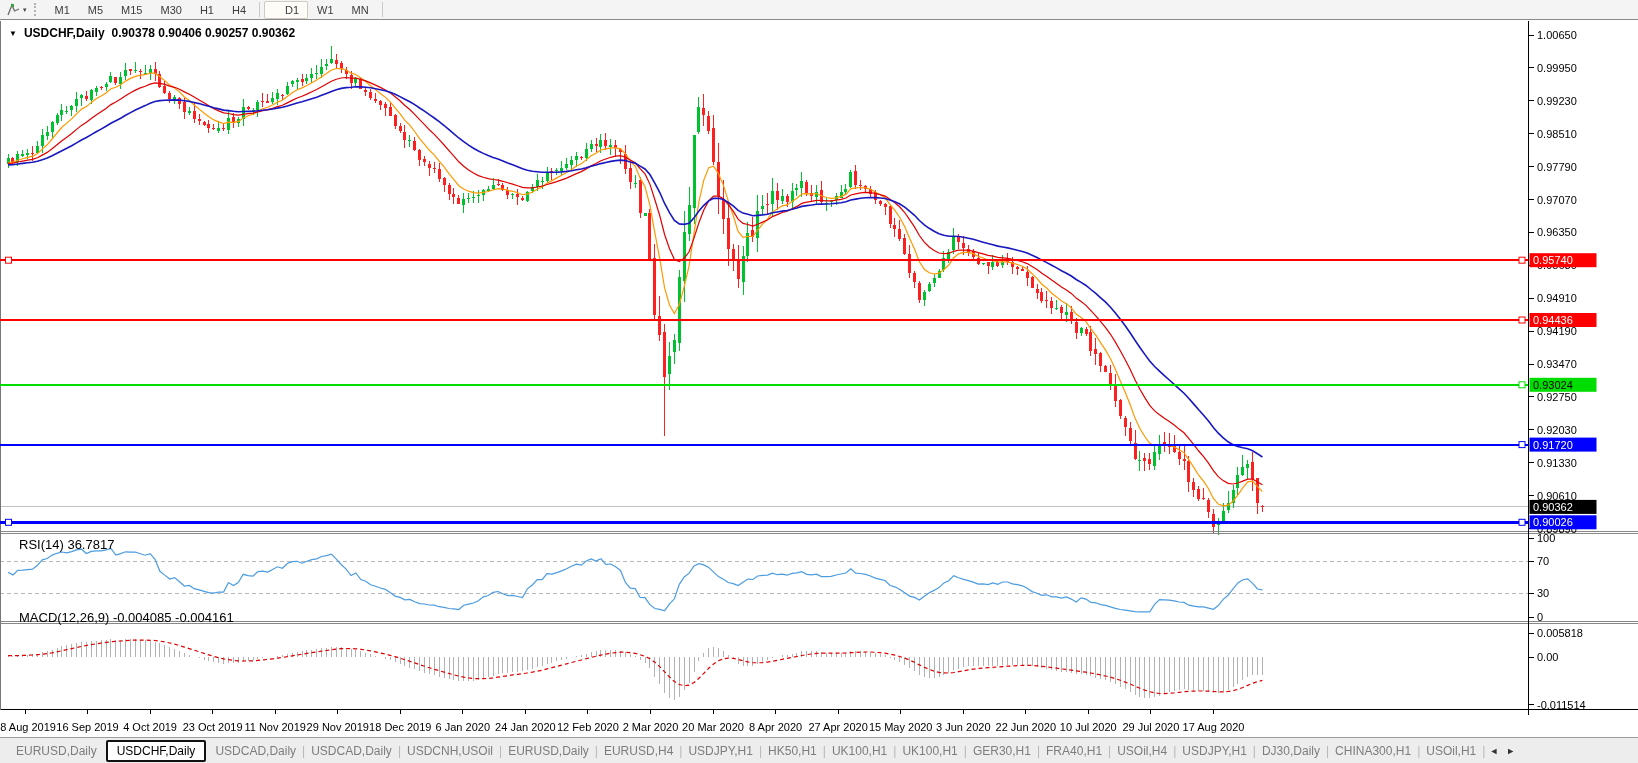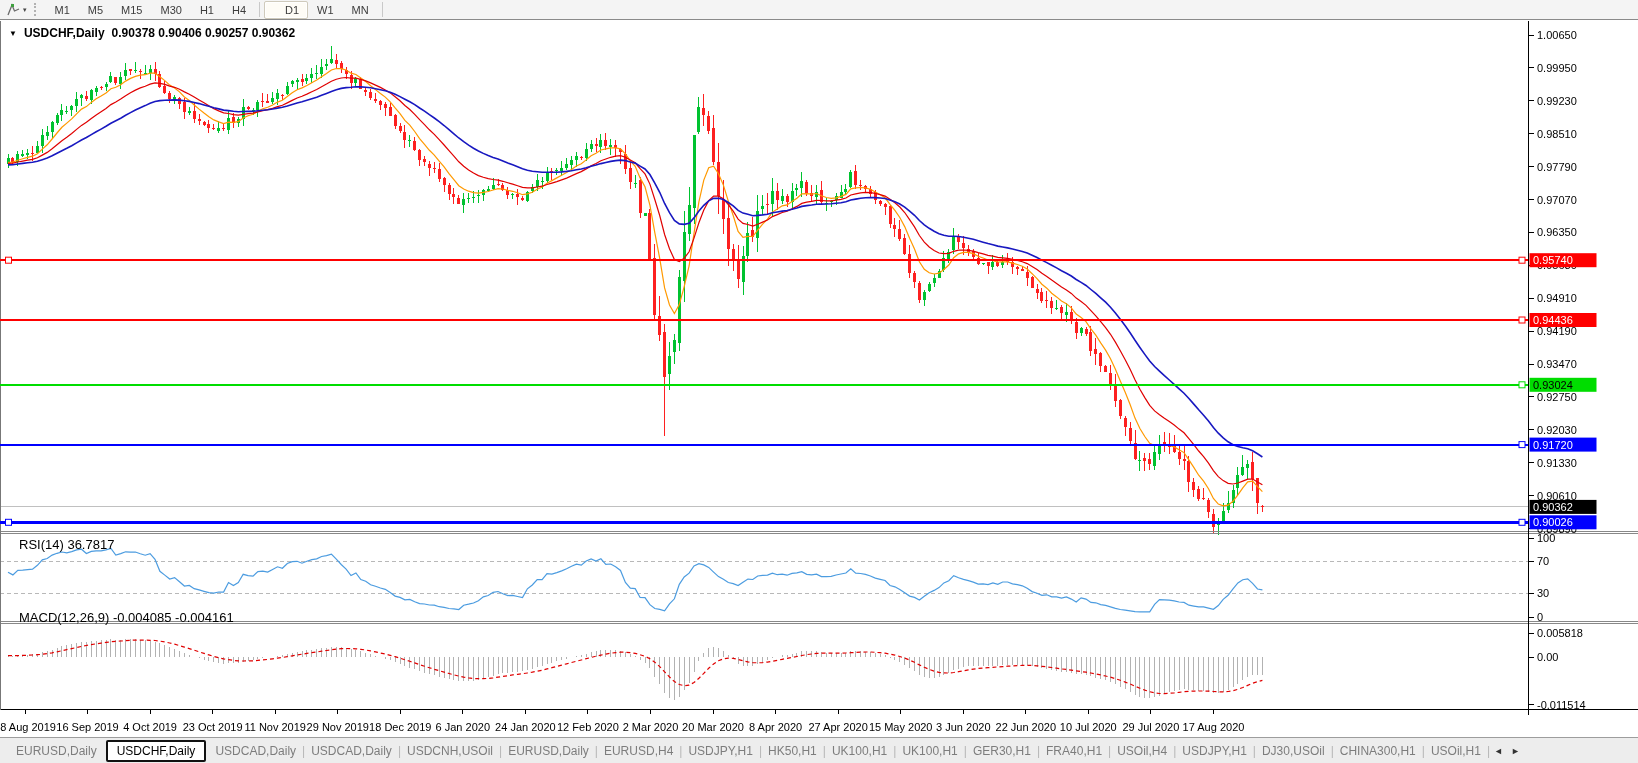--- a/index.html
+++ b/index.html
@@ -1001,21 +1001,21 @@
     <span class="tab">UK100,H1</span>
     <span class="tab-div">|</span>
     <span class="tab">GER30,H1</span>
     <span class="tab-div">|</span>
     <span class="tab">FRA40,H1</span>
     <span class="tab-div">|</span>
     <span class="tab">USOil,H4</span>
     <span class="tab-div">|</span>
     <span class="tab">USDJPY,H1</span>
     <span class="tab-div">|</span>
-    <span class="tab">DJ30,USOil</span>
+    <span class="tab">DJ30,Daily</span>
     <span class="tab-div">|</span>
     <span class="tab">CHINA300,H1</span>
     <span class="tab-div">|</span>
     <span class="tab">USOil,H1</span>
     <span class="tab-div">|</span>
     <span class="tab-arrow">◄</span>
     <span class="tab-arrow">►</span>
   </div>
 
 </body></html>

